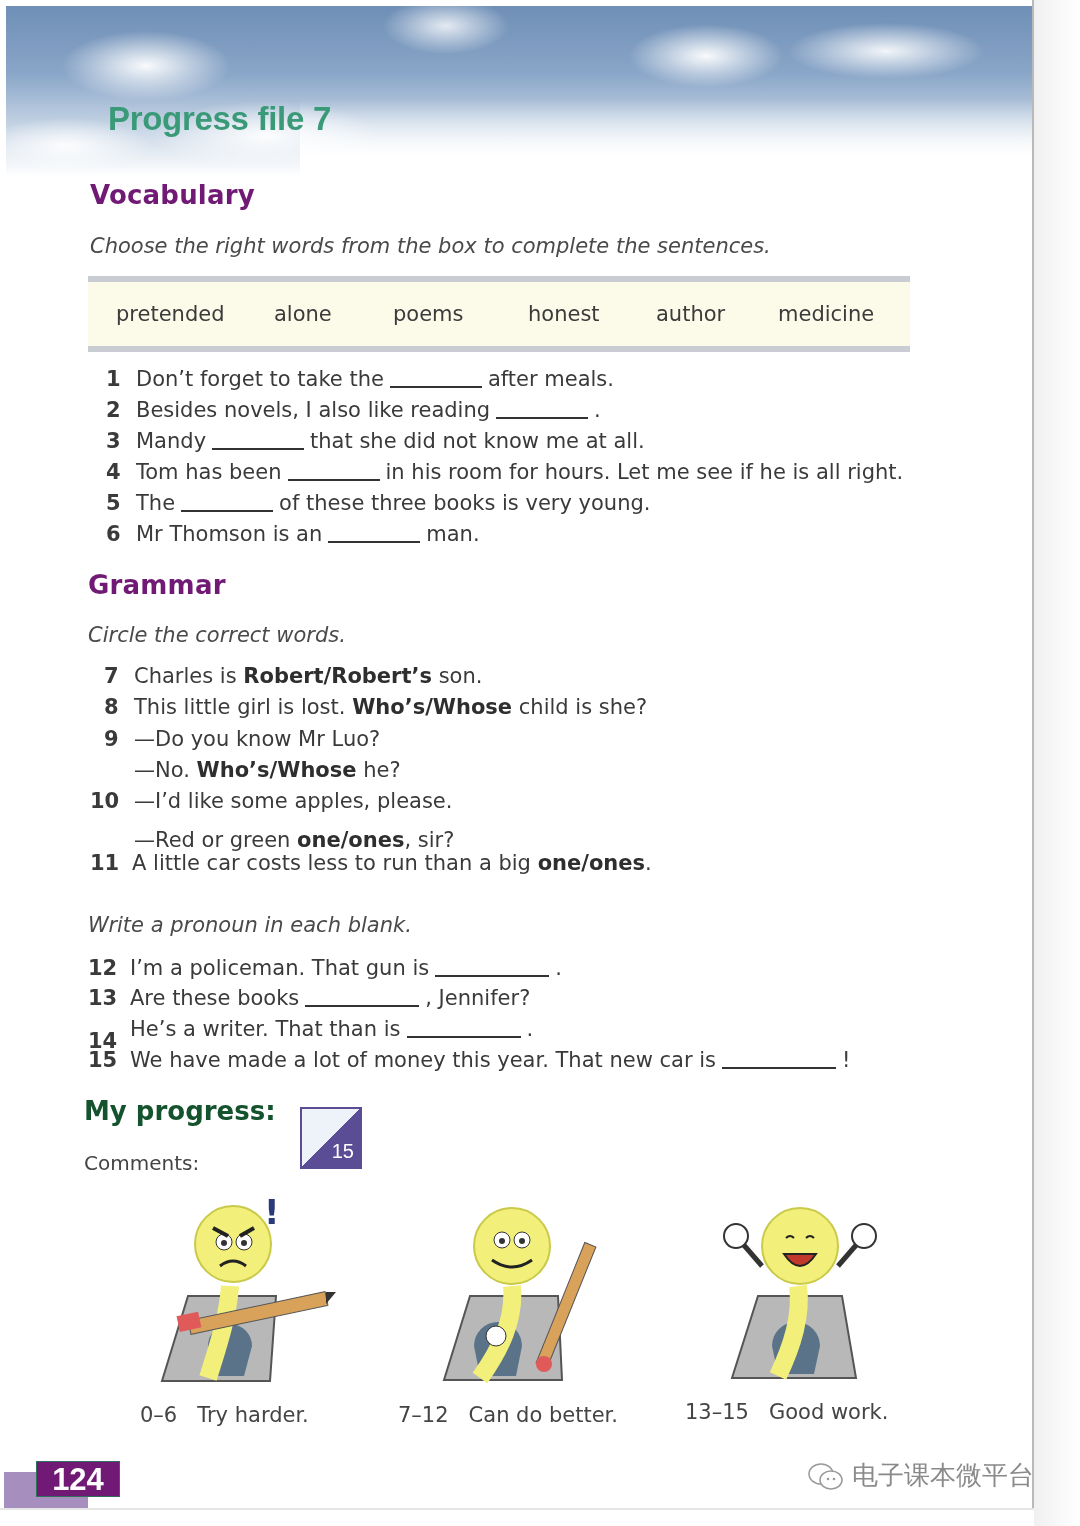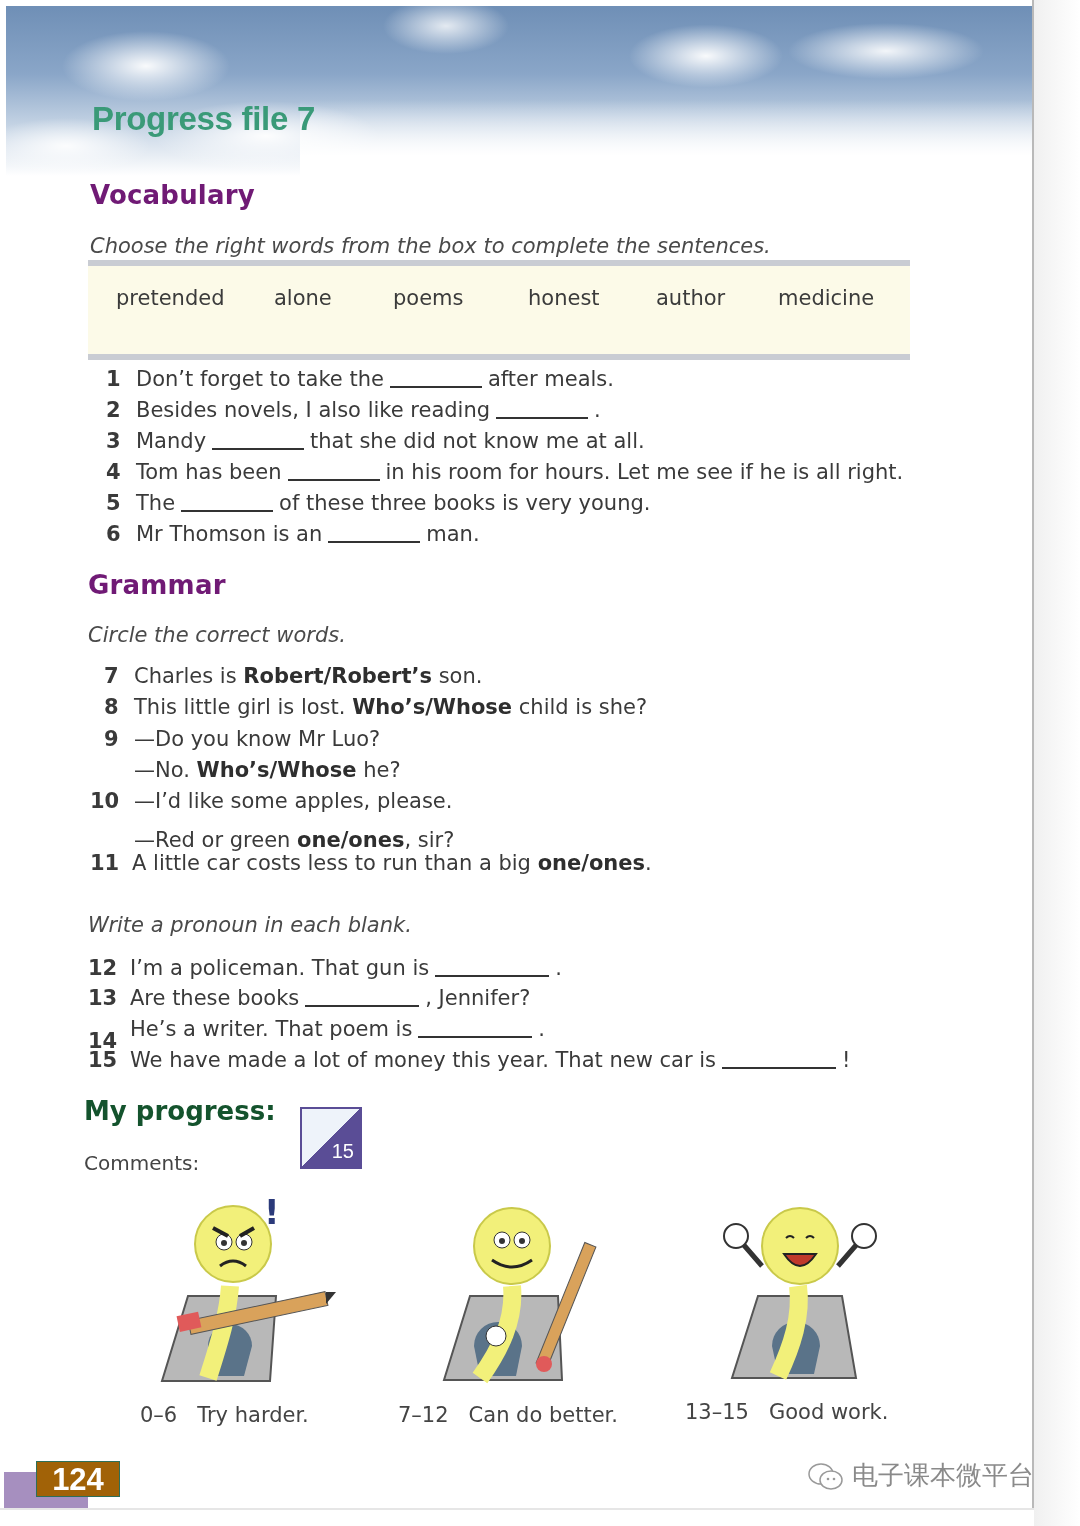--- a/index.html
+++ b/index.html
@@ -20,27 +20,27 @@
       radial-gradient(ellipse 140px 40px at 880px 45px, rgba(255,255,255,0.9), rgba(255,255,255,0) 70%),
       radial-gradient(ellipse 90px 40px at 440px 20px, rgba(255,255,255,0.8), rgba(255,255,255,0) 70%),
       radial-gradient(ellipse 120px 40px at 60px 140px, rgba(255,255,255,0.9), rgba(255,255,255,0) 70%),
       linear-gradient(180deg, #6f8fb6 0%, #8aa6c8 40%, #c4d3e4 70%, #ffffff 100%);
   }
   .sky-fade {
     position: absolute; left: 300px; top: 100px; width: 732px; height: 80px;
     background: linear-gradient(180deg, rgba(255,255,255,0) 0%, #ffffff 70%);
   }
 
-  .title { position: absolute; left: 92px; top: 100px; font-family: "Liberation Sans", sans-serif; font-weight: bold; font-size: 33px; color: #3a9a78; letter-spacing: -0.3px; }
+  .title { position: absolute; left: 108px; top: 100px; font-family: "Liberation Sans", sans-serif; font-weight: bold; font-size: 33px; color: #3a9a78; letter-spacing: -0.3px; }
 
   .h2 { position: absolute; font-family: "DejaVu Sans", sans-serif; font-weight: bold; font-size: 26px; color: #701a75; letter-spacing: 0.2px; }
   .instr { position: absolute; font-family: "DejaVu Sans", sans-serif; font-style: italic; font-size: 21px; color: #4a4a4a; }
 
   
-  .wordbox { position: absolute; left: 88px; top: 260px; width: 822px; height: 100px; background: #fcfae8; }
+  .wordbox { position: absolute; left: 88px; top: 276px; width: 822px; height: 76px; background: #fcfae8; }
   .wordbox .bar { position: absolute; left: 0; width: 822px; height: 6px; background: #c9ccd3; }
   .wordbox .bar.top { top: 0; }
   .wordbox .bar.bottom { bottom: 0; }
   .wordbox .word { position: absolute; top: 26px; font-size: 21px; color: #3b3b3b; font-family: "DejaVu Sans", sans-serif; }
 
   .item { position: absolute; font-size: 21px; color: #3a3a3a; white-space: nowrap; font-family: "DejaVu Sans", sans-serif; }
   .item .num { position: absolute; font-weight: bold; color: #3a3a3a; text-align: right; }
   .blank { display: inline-block; border-bottom: 2px solid #333; height: 20px; vertical-align: -2px; margin: 0 6px; }
   .b { font-weight: bold; color: #2e2e2e; }
 
@@ -48,21 +48,21 @@
   .comments { position: absolute; left: 84px; top: 1151px; font-size: 20px; color: #444; }
   .score-box { position: absolute; left: 300px; top: 1107px; width: 62px; height: 62px; border: 2px solid #5a4d96; background: linear-gradient(135deg, #eef3fa 0%, #eef3fa 50%, #5a4d96 50%, #5a4d96 100%); }
   .score-box span { position: absolute; right: 6px; bottom: 4px; color: #ffffff; font-size: 20px; font-family: "Liberation Sans", sans-serif; }
 
   .mascot { position: absolute; }
   .caption { position: absolute; font-size: 21px; color: #444; white-space: nowrap; }
   .caption .range { margin-right: 20px; }
 
   .pg-cloud { position: absolute; left: 4px; top: 1472px; width: 80px; height: 36px; background: #a68fbf; border-radius: 0 22px 0 0; }
   .pg-cloud2 { position: absolute; left: 60px; top: 1482px; width: 28px; height: 26px; background: #a68fbf; border-radius: 50% 50% 0 0; }
-  .pg-num { position: absolute; left: 36px; top: 1461px; width: 84px; height: 36px; background: #a16207; color: #ffffff; font-family: "Liberation Sans", sans-serif; font-weight: bold; font-size: 31px; text-align: center; line-height: 36px; border: 1px solid #2d6f58; }
+  .pg-num { position: absolute; left: 36px; top: 1461px; width: 84px; height: 36px; background: #701a75; color: #ffffff; font-family: "Liberation Sans", sans-serif; font-weight: bold; font-size: 31px; text-align: center; line-height: 36px; border: 1px solid #2d6f58; }
 
   .watermark { position: absolute; left: 806px; top: 1458px; font-size: 26px; color: #8a8a8a; white-space: nowrap; }
   .watermark .wx { display: inline-block; width: 40px; height: 32px; vertical-align: middle; margin-right: 6px; }
 </style>
 </head>
 <body>
 
 <div class="page-edge-shadow"></div>
 <div class="page-edge"></div>
 <div class="page-bottom"></div>
@@ -145,21 +145,21 @@
 <div class="item" style="left:130px; top:956px;">
   <span class="num" style="left:-42px;">12</span>
   <span>I’m a policeman. That gun is</span><span class="blank" style="width:114px;"></span><span>.</span>
 </div>
 <div class="item" style="left:130px; top:986px;">
   <span class="num" style="left:-42px;">13</span>
   <span>Are these books</span><span class="blank" style="width:114px;"></span><span>, Jennifer?</span>
 </div>
 <div class="item" style="left:130px; top:1017px;">
   <span class="num" style="left:-42px;margin-top:12px;">14</span>
-  <span>He’s a writer. That poem is</span><span class="blank" style="width:114px;"></span><span>.</span>
+  <span>He’s a writer. That than is</span><span class="blank" style="width:114px;"></span><span>.</span>
 </div>
 <div class="item" style="left:130px; top:1048px;">
   <span class="num" style="left:-42px;">15</span>
   <span>We have made a lot of money this year. That new car is</span><span class="blank" style="width:114px;"></span><span>!</span>
 </div>
 
 <div class="progress-title">My progress:</div>
 <div class="comments">Comments:</div>
 <div class="score-box">
   <span>15</span>

